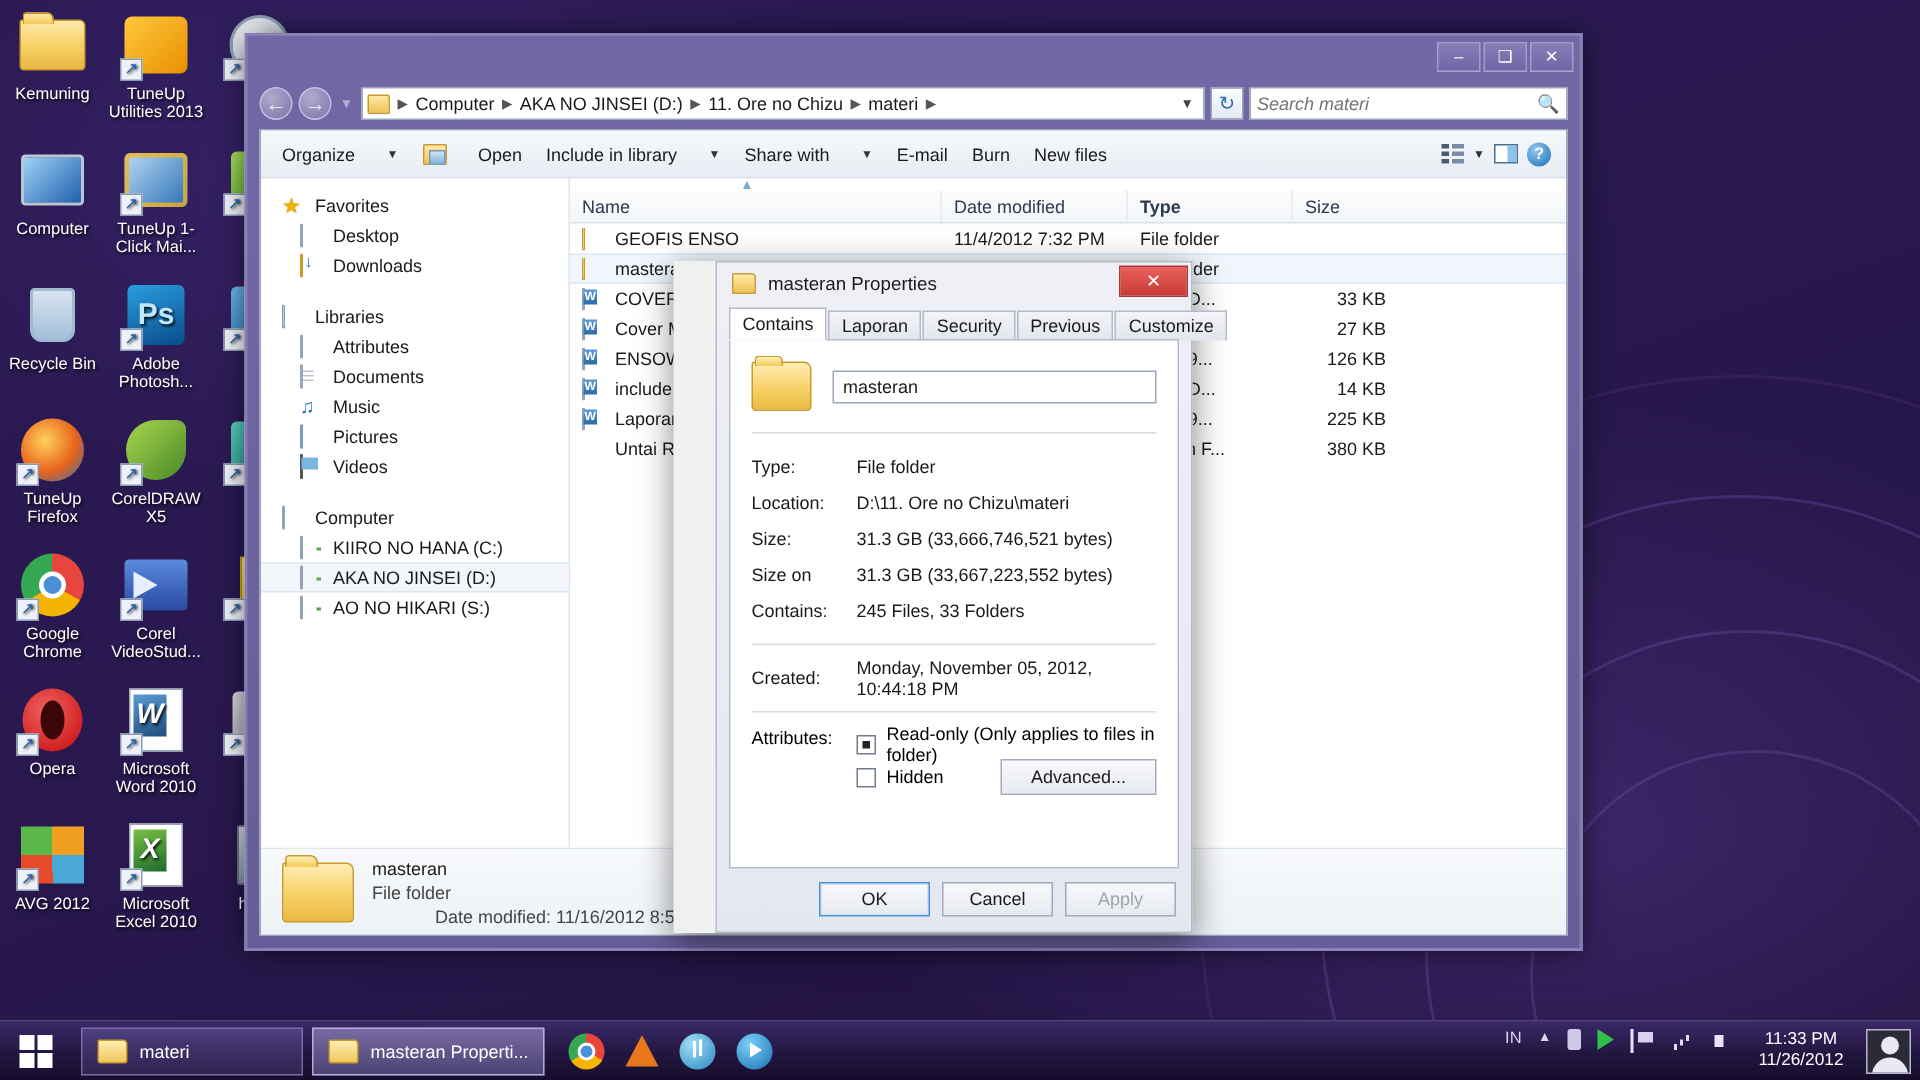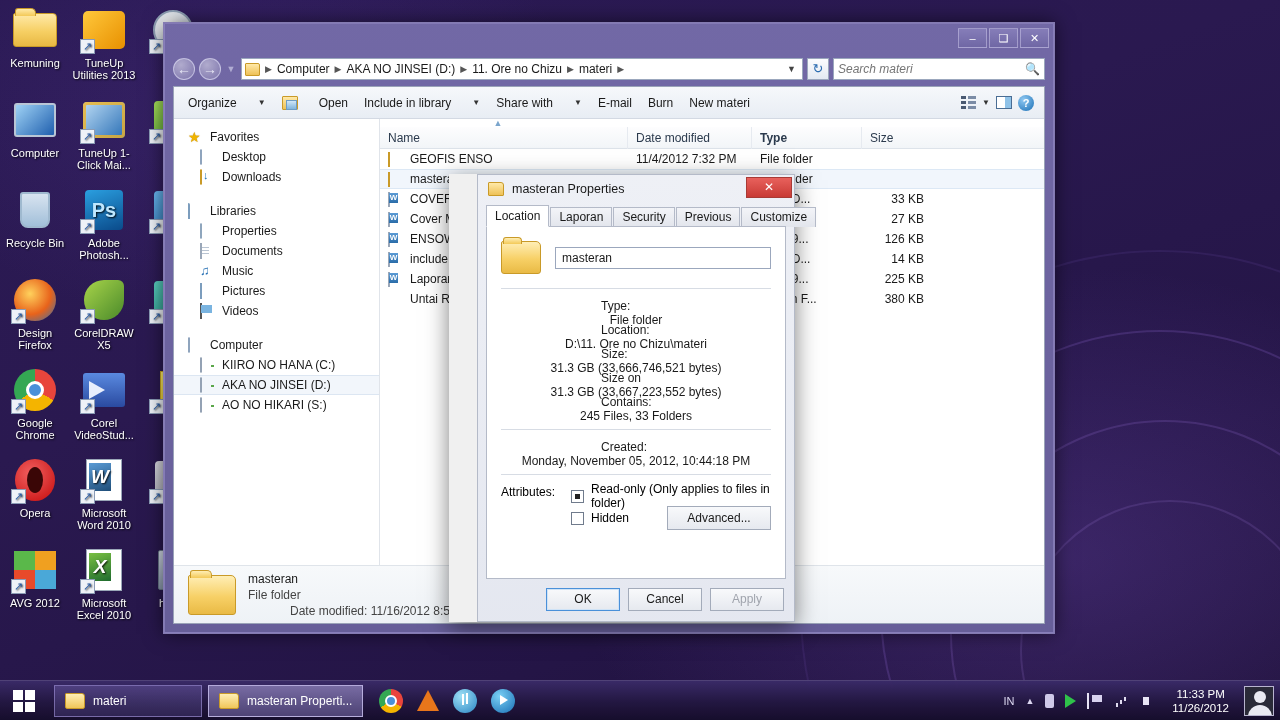--- a/index.html
+++ b/index.html
@@ -180,21 +180,21 @@
   .dlg-close { position: absolute; right: 2px; top: 2px; width: 46px; height: 21px; background: linear-gradient(180deg,#e8615c,#c83a35); border: 1px solid #a83a35; color: #fff; font-size: 12px; line-height: 19px; text-align: center; }
   .tabstrip { position: absolute; left: 8px; top: 30px; right: 8px; height: 22px; display: flex; align-items: flex-end; gap: 1px; }
   .tab { height: 20px; padding: 0 8px; font-size: 12px; line-height: 19px; color: #1a1a1a; background: linear-gradient(180deg,#f3f4f8,#e2e5ec); border: 1px solid #b4bac8; border-bottom: none; }
   .tab.active { height: 22px; line-height: 21px; background: #fff; border-bottom: 1px solid #fff; position: relative; z-index: 2; }
   .tabpage { position: absolute; left: 8px; top: 51px; right: 8px; bottom: 42px; background: #fff; border: 1px solid #b4bac8; }
   .gp-head { display: flex; align-items: center; padding: 14px 14px 4px 14px; gap: 14px; }
   .gp-folder { width: 40px; height: 33px; position: relative; flex: none; background: linear-gradient(180deg,#ffeeb5 0%, #f7d066 55%, #e9ba45 100%); border: 1px solid #c99a28; border-radius: 2px 5px 3px 3px; }
   .gp-folder:before { content: ""; position: absolute; left: 1px; top: -5px; width: 17px; height: 6px; background: linear-gradient(180deg,#ffeeb5,#f3c957); border: 1px solid #c99a28; border-bottom: none; border-radius: 3px 4px 0 0; }
   .namebox { flex: 1; height: 22px; border: 1px solid #9ba7bd; background: #fff; padding: 0 6px; font-size: 12px; line-height: 20px; color: #1a1a1a; font-family: "Liberation Sans", sans-serif; outline: none; }
   .hr { height: 1px; background: #d7dce4; margin: 10px 14px; }
-  .prow { display: flex; font-size: 12px; color: #1a1a1a; padding: 0 14px; height: 24px; align-items: center; flex-direction: column; }
+  .prow { display: flex; font-size: 12px; color: #1a1a1a; padding: 0 14px; height: 24px; align-items: center; }
   .plabel { width: 70px; flex: none; }
   .pval { flex: 1; }
   .attr-row { display: flex; padding: 0 14px; font-size: 12px; align-items: flex-start; }
   .attr-lines { flex: 1; }
   .cbline { display: flex; align-items: center; gap: 7px; height: 22px; }
   .cbox { width: 13px; height: 13px; border: 1px solid #707b8c; background: #fff; flex: none; position: relative; }
   .cbox.indet:after { content: ""; position: absolute; left: 3px; top: 3px; width: 5px; height: 5px; background: #222; }
   .advbtn { margin-left: auto; width: 104px; height: 24px; border: 1px solid #a3abba; background: linear-gradient(180deg,#f8f9fb,#e6e9ef); font-size: 12px; text-align: center; line-height: 22px; color: #1a1a1a; }
   .dlg-footer { position: absolute; right: 10px; bottom: 10px; display: flex; gap: 8px; }
   .dbtn { width: 74px; height: 23px; border: 1px solid #a3abba; background: linear-gradient(180deg,#f8f9fb,#e6e9ef); font-size: 12px; line-height: 21px; text-align: center; color: #1a1a1a; }
@@ -215,21 +215,21 @@
     height: 32px; min-width: 148px; margin-left: 6px; padding: 0 10px;
     display: flex; align-items: center; gap: 8px; font-size: 12px; color: #fff;
     border: 1px solid rgba(170,155,225,0.55);
     background: linear-gradient(180deg, rgba(120,105,180,0.38), rgba(80,68,135,0.38));
   }
   .tbtn.active { background: linear-gradient(180deg, rgba(175,165,220,0.55), rgba(130,118,185,0.5)); border-color: rgba(210,200,245,0.75); }
   .tbtn .tfolder { width: 20px; height: 16px; position: relative; flex: none; background: linear-gradient(180deg,#ffeeb5,#f0c65a); border: 1px solid #c99a28; border-radius: 1px 3px 2px 2px; }
   .tbtn .tlbl { white-space: nowrap; overflow: hidden; }
   .quick { display: flex; align-items: center; gap: 14px; margin-left: 16px; }
   .qi { width: 24px; height: 24px; position: relative; }
-  .tray { margin-left: auto; display: flex; align-items: center; gap: 11px; padding-right: 6px; color: #dcd7f0; font-size: 11px; }
+  .tray { margin-left: auto; display: flex; align-items: flex-start; gap: 11px; padding-right: 6px; color: #dcd7f0; font-size: 11px; }
   .tray-ico { width: 16px; height: 16px; position: relative; }
   .clock { text-align: center; font-size: 11.5px; color: #fff; line-height: 14px; padding: 0 4px; white-space: nowrap; }
   .avatar { width: 30px; height: 30px; border: 1px solid rgba(220,215,245,0.8); background: #2a2a38; position: relative; overflow: hidden; }
   .avatar:before { content: ""; position: absolute; left: 9px; top: 4px; width: 12px; height: 12px; border-radius: 50%; background: #e9e9f2; }
   .avatar:after { content: ""; position: absolute; left: 3px; top: 18px; width: 24px; height: 14px; border-radius: 12px 12px 0 0; background: #e9e9f2; }
 </style>
 </head>
 <body>
 
 <div id="desktop">
@@ -257,21 +257,21 @@
       <span class="bin-art"></span>
 
     </span>
     <span class="lbl">Recycle Bin</span>
   </div>
   <div class="dicon" style="left:0px; top:276px;">
     <span class="glyph">
       <span class="circ" style="width:42px;height:42px;background:radial-gradient(circle at 38% 35%,#ffd15c,#e8631b 55%,#2a6fb5 100%);display:block;"></span>
       <span class="shortcut-arrow">↗</span>
     </span>
-    <span class="lbl">Design Firefox</span>
+    <span class="lbl">TuneUp Firefox</span>
   </div>
   <div class="dicon" style="left:0px; top:366px;">
     <span class="glyph">
       <span class="circ" style="width:42px;height:42px;display:block;background:conic-gradient(#e8453c 0 33%,#f4b400 0 66%,#34a853 0 100%);position:relative;">
             <i style="position:absolute;left:12px;top:12px;width:18px;height:18px;border-radius:50%;background:#4a90d9;border:3px solid #fff;box-sizing:border-box;"></i>
           </span>
       <span class="shortcut-arrow">↗</span>
     </span>
     <span class="lbl">Google Chrome</span>
   </div>
@@ -447,21 +447,21 @@
         <div class="tb-item">
           <span>Include in library</span>
           <span class="caret">▼</span>
         </div>
         <div class="tb-item">
           <span>Share with</span>
           <span class="caret">▼</span>
         </div>
         <div class="tb-item">E-mail</div>
         <div class="tb-item">Burn</div>
-        <div class="tb-item">New materi</div>
+        <div class="tb-item">New files</div>
         <div class="tb-right">
           <span class="view-ico">
               <i></i>
               <i class="b"></i>
               <i></i>
               <i class="b"></i>
               <i></i>
               <i class="b"></i>
             </span>
           <span class="caret" style="font-size:8px;color:#333;">▼</span>
@@ -488,21 +488,21 @@
     <span>Downloads</span>
   </div>
   <div class="nav-gap"></div>
   <div class="nav-item  ">
     <span class="ni"><span class="ni-lib"></span></span>
     <span>Libraries</span>
   </div>
 
   <div class="nav-item child ">
     <span class="ni"><span class="ni-app"></span></span>
-    <span>Properties</span>
+    <span>Attributes</span>
   </div>
 
   <div class="nav-item child ">
     <span class="ni"><span class="ni-doc"></span></span>
     <span>Documents</span>
   </div>
 
   <div class="nav-item child ">
     <span class="ni"><span class="ni-music">♫</span></span>
     <span>Music</span>
@@ -643,21 +643,21 @@
 <div id="propdlg">
   <div class="dlg-frame">
 
     <div class="dlg-title">
       <span class="dlg-title-ico"></span>
       <span class="dlg-title-txt">masteran Properties</span>
       <div class="dlg-close">✕</div>
     </div>
 
     <div class="tabstrip" id="tabstrip">
-  <div class="tab active">Location</div>
+  <div class="tab active">Contains</div>
   <div class="tab ">Laporan</div>
   <div class="tab ">Security</div>
   <div class="tab ">Previous Versions</div>
   <div class="tab ">Customize</div>
       </div>
 
     <div class="tabpage">
       <div class="gp-head">
         <div class="gp-folder"></div>
         <input class="namebox" value="masteran" style="">

